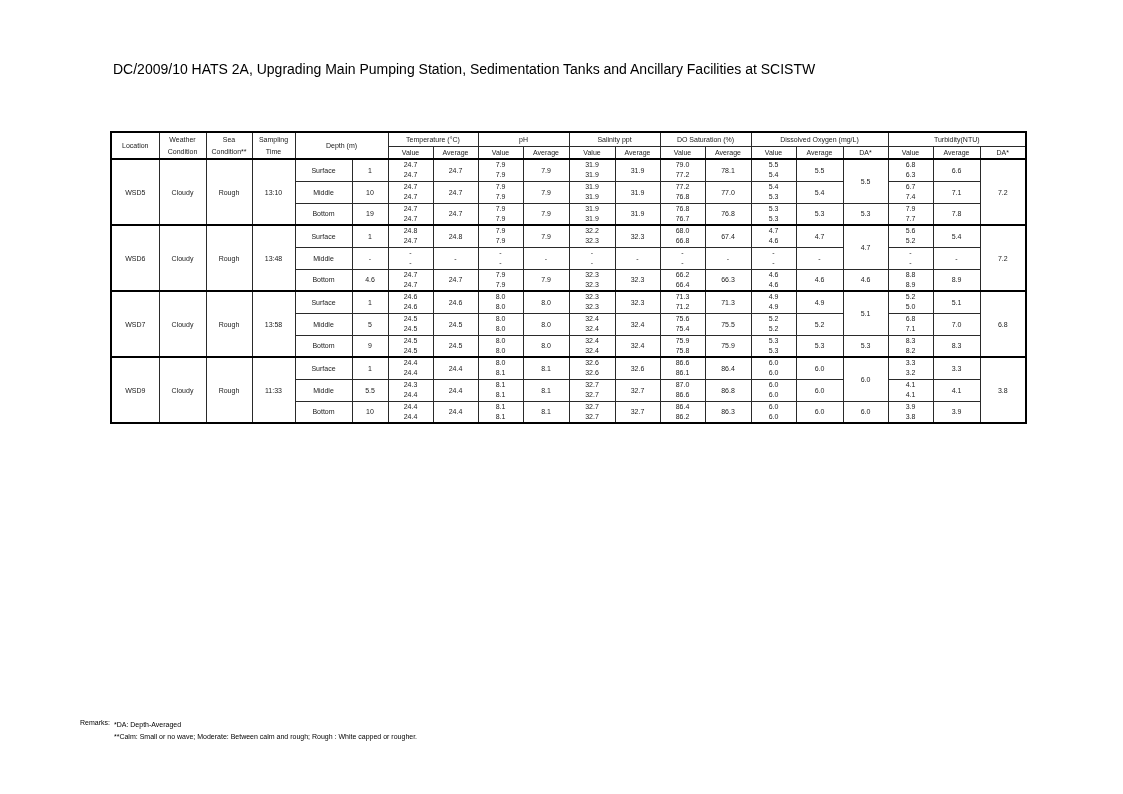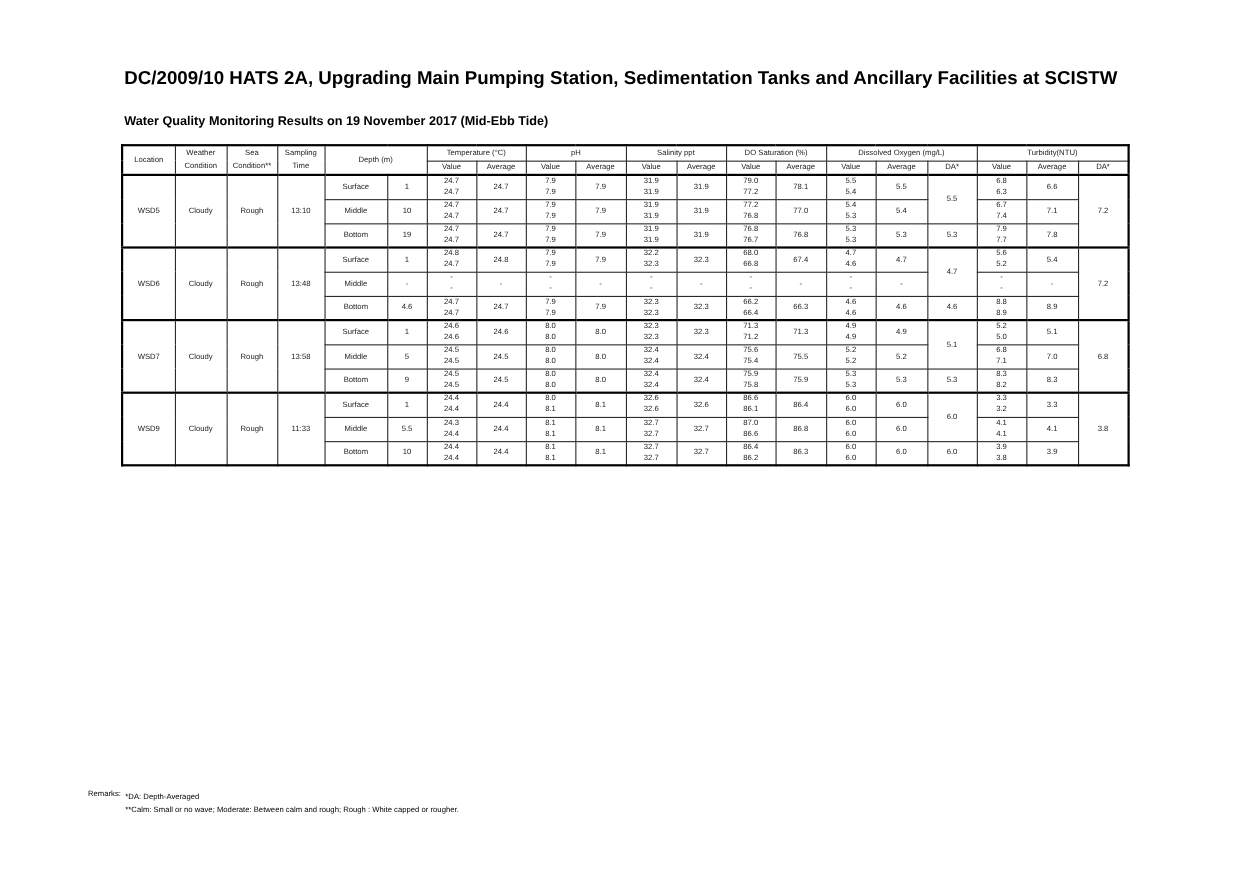--- a/index.html
+++ b/index.html
@@ -1,20 +1,20 @@
 <!DOCTYPE html>
 <html><head>
 <meta charset="utf-8">
 <style>
   html,body { margin:0; padding:0; background:#fff; }
   .page {
     position:relative; width:1123px; height:794px; background:#ffffff;
     font-family:"Liberation Sans", sans-serif; color:#000; overflow:hidden;
   }
-  .doc-title { position:absolute; left:113px; top:61px; font-size:17px; font-weight:bold; white-space:nowrap; }
+  .doc-title { position:absolute; left:113px; top:61px; font-size:14px; font-weight:normal; white-space:nowrap; }
   .doc-subtitle { position:absolute; left:113px; top:105px; font-size:11.5px; font-weight:bold; white-space:nowrap; }
   .table-wrap { position:absolute; left:110px; top:131px; }
   table.results {
     border-collapse:collapse; table-layout:fixed; border:2px solid #000;
     font-size:7px; color:#1a1a1a;
   }
   table.results th, table.results td {
     border:1px solid #2a2a2a; text-align:center; vertical-align:middle;
     padding:0; font-weight:normal; overflow:hidden; white-space:nowrap;
   }
@@ -27,21 +27,20 @@
   thead .two-line-text div { line-height:12px; }
   .remarks { position:absolute; left:80px; top:719px; font-size:7px; display:flex; gap:4px; }
   .remarks-lines div { line-height:11.5px; }
 </style>
 </head>
 <body>
 
 <div class="page">
 
   <div class="doc-title">DC/2009/10 HATS 2A, Upgrading Main Pumping Station, Sedimentation Tanks and Ancillary Facilities at SCISTW</div>
-  <div class="doc-subtitle">Water Quality Monitoring Results on 19 November 2017 (Mid-Ebb Tide)</div>
 
   <div class="table-wrap">
     <table class="results" id="results-table">
       <colgroup id="results-colgroup">
           <col style="width: 48px;">
           <col style="width: 47px;">
           <col style="width: 46px;">
           <col style="width: 43px;">
           <col style="width: 57px;">
           <col style="width: 36px;">

